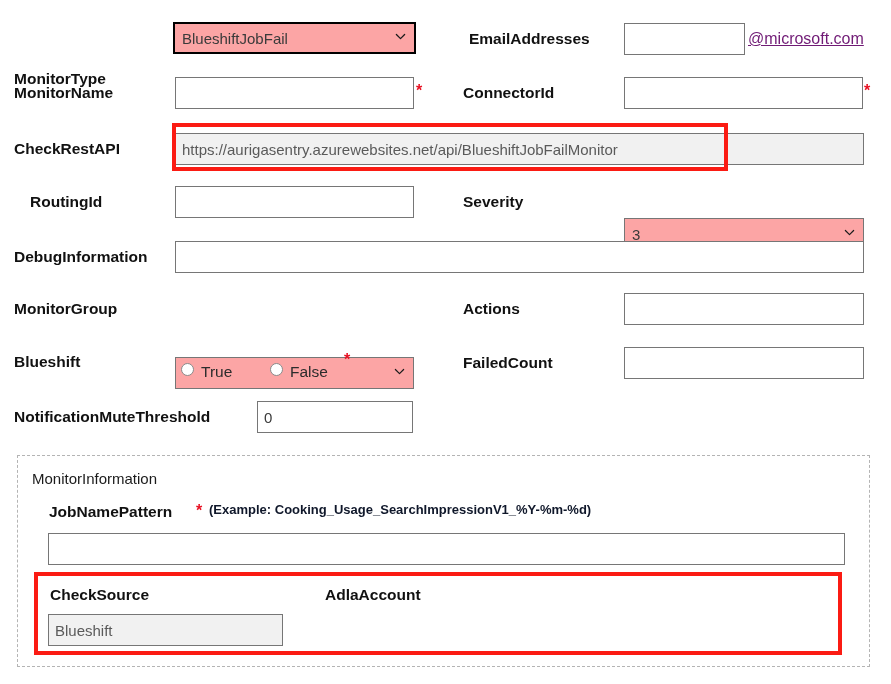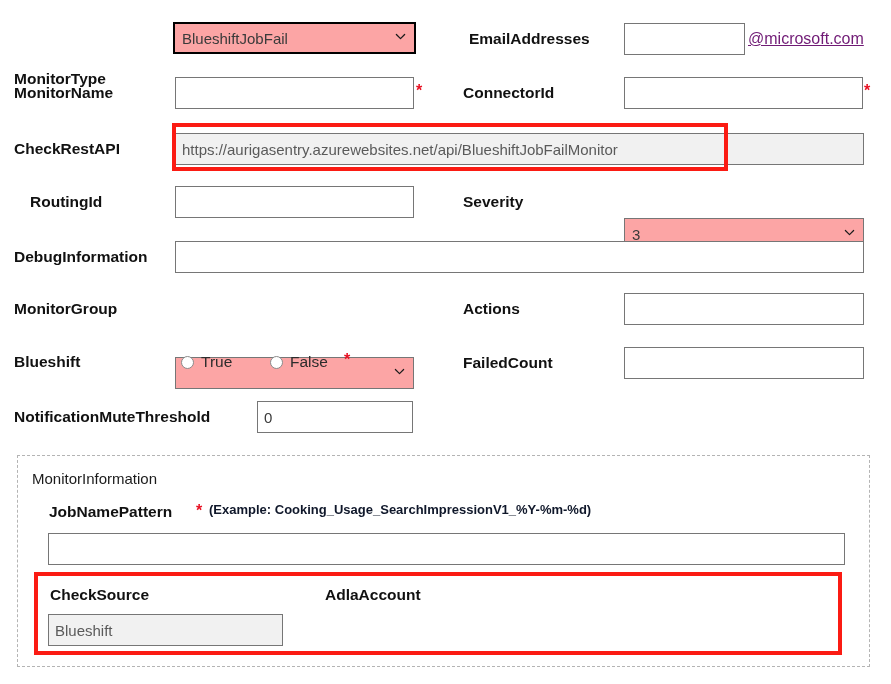--- a/index.html
+++ b/index.html
@@ -83,21 +83,21 @@
 
   .suffix {
     font-size: 16px;
     color: #701a75;
     white-space: nowrap;
     line-height: 20px;
     text-decoration: underline;
   }
 
   
-  .radio-group { display: flex; align-items: center; gap: 7px; }
+  .radio-group { display: flex; gap: 7px; margin-top: 10px; }
   .radio-dot {
     width: 13px;
     height: 13px;
     border: 1.3px solid #8a8a8a;
     border-radius: 50%;
     background: #fff;
     display: inline-block;
   }
   .radio-label {
     font-size: 15.5px;

